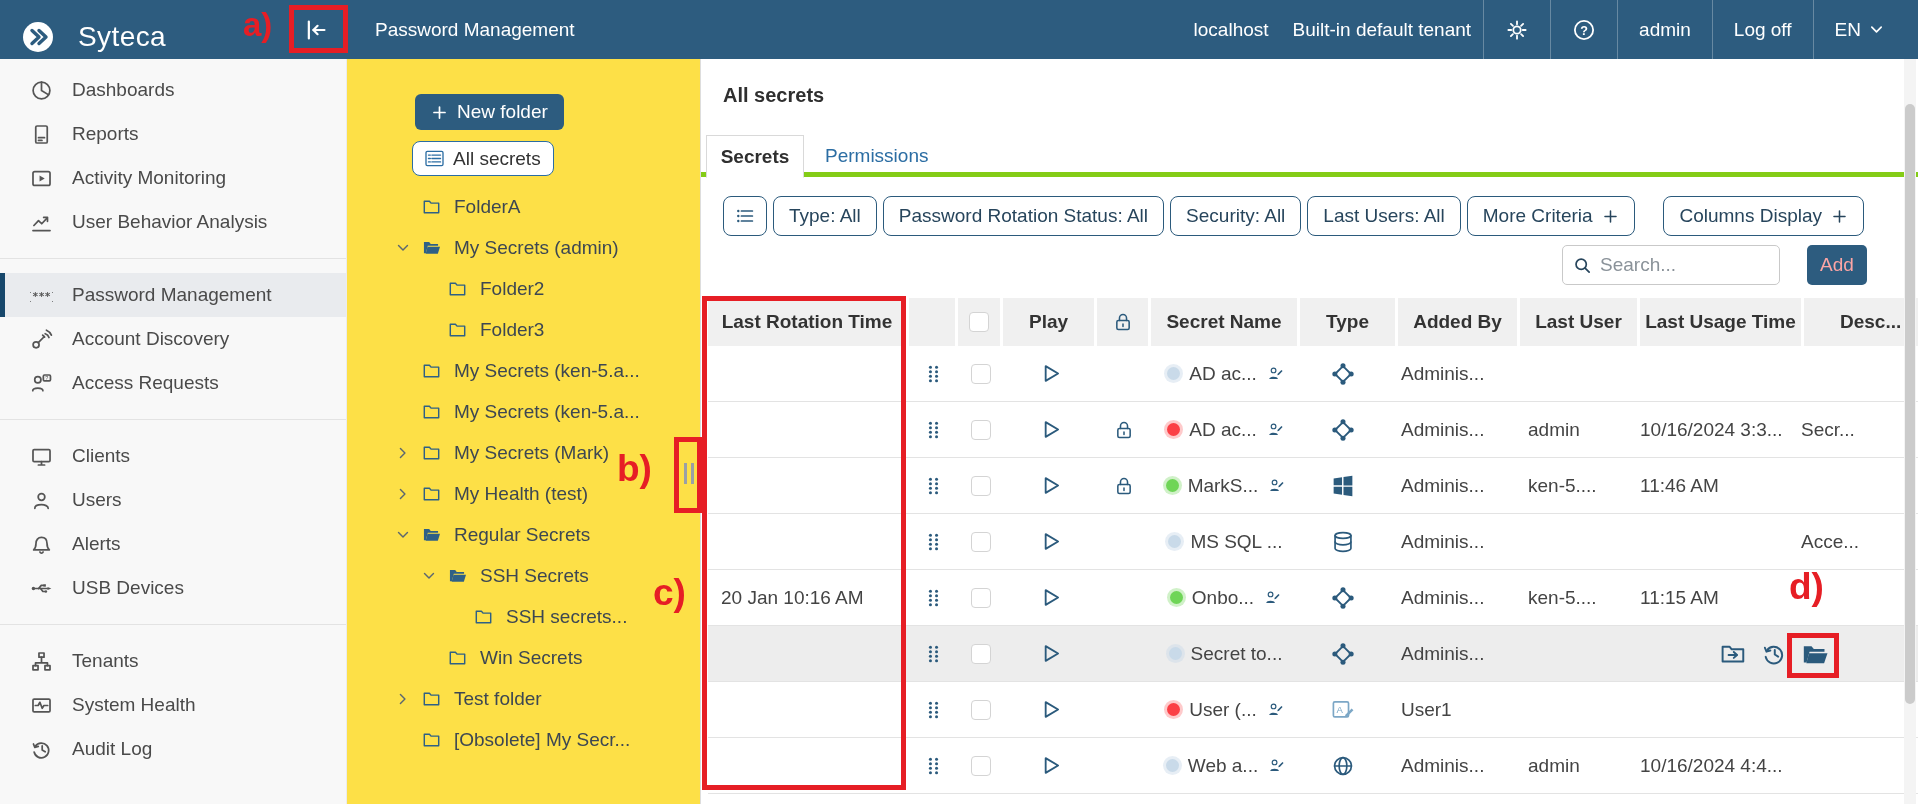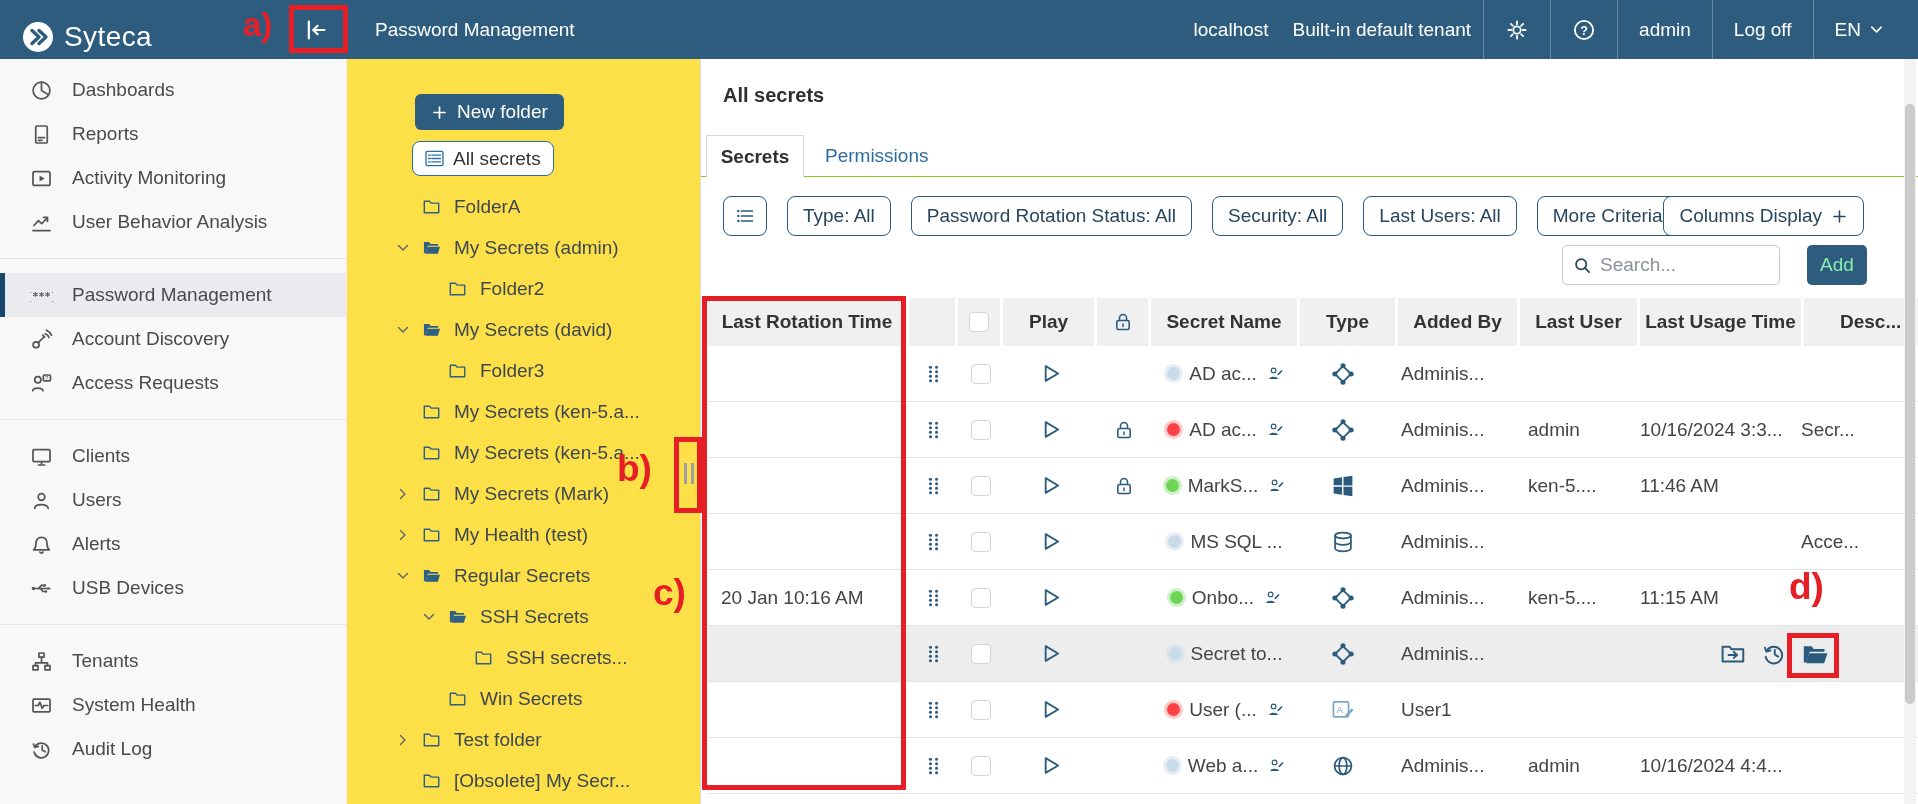--- a/index.html
+++ b/index.html
@@ -1,21 +1,21 @@
 <!DOCTYPE html>
 <html><head>
 <meta charset="utf-8">
 <style>
   * { box-sizing: border-box; margin: 0; padding: 0; }
   html,body { width:1918px; height:804px; overflow:hidden; font-family:"Liberation Sans",sans-serif; background:#fff; }
   .screen { position:relative; width:1918px; height:804px; }
 
   
   .navbar { position:absolute; left:0; top:0; width:1918px; height:59px; background:#2d5c7f; color:#fff; }
-  .brand { position:absolute; left:22px; top:0; height:73px; display:flex; align-items:center; gap:10px; }
+  .brand { position:absolute; left:22px; top:0; height:73px; display:flex; align-items:center; gap:24px; }
   .logo { width:32px; height:32px; }
   .brand-name { font-size:28px; font-weight:400; letter-spacing:.4px; }
   .collapse-wrap { position:absolute; left:303px; top:17px; width:26px; height:26px; color:#fff; cursor:pointer; }
   .nav-title { position:absolute; left:375px; top:0; height:59px; display:flex; align-items:center; font-size:19px; }
   .nav-right { position:absolute; right:13px; top:0; height:59px; display:flex; align-items:stretch; }
   .nav-text { display:flex; align-items:center; padding:0 12px; font-size:19px; }
   .nav-cell { display:flex; align-items:center; padding:0 21px; font-size:19px; border-left:1px solid rgba(255,255,255,.28); cursor:pointer; }
   .nav-cell .ic { width:24px; height:24px; }
   .lang-cell { gap:8px; }
 
@@ -36,34 +36,34 @@
   .tree-item { height:41px; display:flex; align-items:center; font-size:19px; color:#3d4752; cursor:pointer; white-space:nowrap; }
   .tree-item .chev { width:16px; height:16px; color:#5b6770; margin-right:10px; flex:none; }
   .tree-item .fold { width:21px; height:18px; color:#2e6086; margin-right:12px; flex:none; }
   .grip { position:absolute; left:337px; top:404px; display:flex; gap:4px; cursor:col-resize; }
   .grip span { width:3px; height:21px; background:#9aa0a6; display:block; }
   .vdivider { position:absolute; left:700px; top:59px; width:1px; height:745px; background:#ddd; }
 
   
   .content { position:absolute; left:701px; top:59px; width:1217px; height:745px; background:#fff; overflow:hidden; }
   .page-heading { position:absolute; left:22px; top:25px; font-size:20px; font-weight:700; color:#2f2f2f; }
-  .tabbar { position:absolute; left:0; top:76px; width:1217px; height:42px; border-bottom:1px solid #84cc16; }
+  .tabbar { position:absolute; left:0; top:76px; width:1217px; height:42px; border-bottom:5px solid #84cc16; }
   .tab { position:absolute; top:0; height:42px; display:flex; align-items:center; justify-content:center; font-size:19px; cursor:pointer; }
   .tab.active { left:5px; width:98px; background:#fff; border:1px solid #d9d9d9; border-bottom:1px solid #fff; color:#2f2f2f; font-weight:700; z-index:2; height:43px; }
   .tab.plain { left:122px; padding:0 2px; color:#2b6da3; }
-  .filters { position:absolute; left:6px; top:137px; display:flex; gap:20px;padding-left:16px; }
+  .filters { position:absolute; left:6px; top:137px; display:flex; gap:6px;padding-left:16px; }
   .fbtn { height:40px; padding:0 15px; background:#fff; border:1px solid #2b5a7c; border-radius:8px; color:#27455c; font-size:19px; display:flex; align-items:center; gap:9px; cursor:pointer; font-family:inherit; }
   .fbtn .ic { color:#2b5a7c; }
   .columns-btn { position:absolute; right:54px; top:137px; }
   .search-row { position:absolute; right:51px; top:186px; display:flex; gap:27px; }
   .search-box { width:218px; height:40px; border:1px solid #c9c9c9; border-radius:5px; display:flex; align-items:center; padding:0 10px; gap:8px; background:#fff; }
   .search-box .ic { color:#27455c; flex:none; }
   .search-box input { border:none; outline:none; width:160px; font-size:19px; font-family:inherit; color:#333; }
   .search-box input::placeholder { color:#8a9299; }
-  .add-btn { width:60px; height:40px; background:#2d5c7f; color:#86efac; border:none; border-radius:5px; font-size:19px; cursor:pointer; font-family:inherit; }
+  .add-btn { width:60px; height:40px; background:#2d5c7f; color:#fca5a5; border:none; border-radius:5px; font-size:19px; cursor:pointer; font-family:inherit; }
 
   
   .table { position:absolute; left:7px; top:239px; width:1320px; }
   .thead { display:flex; height:48px; }
   .th { background:#f0f0f0; border-right:3px solid #fff; display:flex; align-items:center; justify-content:center; font-size:19px; font-weight:700; color:#333; flex:none; }
   .trow { display:flex; height:56px; border-bottom:1px solid #e3e3e3; position:relative; background:#fff; }
   .trow.hover { background:#ededed; }
   .td { display:flex; align-items:center; font-size:19px; color:#444; flex:none; overflow:hidden; white-space:nowrap; }
   .td.center { justify-content:center; }
   .dot { width:13px; height:13px; border-radius:50%; flex:none; }
@@ -289,30 +289,20 @@
             <path d="M5.6 8.7h13.9l-2.5 7.7H3.5z" fill="currentColor" stroke="none"></path>
           </svg>
           <span>My Secrets (admin)</span>
         </div>
         <div class="tree-item" style="padding-left: 100px;">
           <svg class="ic fold" width="21" height="18" viewBox="0 0 20 20" fill="none" stroke="currentColor" stroke-width="1.6" stroke-linecap="round" stroke-linejoin="round">
             <path d="M2 16.4V3.6h5.7l1.8 2.1h8.5v10.7z"></path>
           </svg>
           <span>Folder2</span>
         </div>
-        <div class="tree-item" style="padding-left: 48px;">
-          <svg class="ic chev" width="16" height="16" viewBox="0 0 20 20" fill="none" stroke="currentColor" stroke-width="1.8" stroke-linecap="round" stroke-linejoin="round">
-            <path d="M4.4 6.8l5.6 5.6 5.6-5.6"></path>
-          </svg>
-          <svg class="ic fold" width="21" height="18" viewBox="0 0 20 20" fill="none" stroke="currentColor" stroke-width="1.6" stroke-linecap="round" stroke-linejoin="round">
-            <path d="M1.6 3.4h5.8l1.8 2.1h8.1v2H5.9l-2.2 8.2H1.6z" fill="currentColor" stroke="none"></path>
-            <path d="M5.6 8.7h13.9l-2.5 7.7H3.5z" fill="currentColor" stroke="none"></path>
-          </svg>
-          <span>My Secrets (david)</span>
-        </div>
         <div class="tree-item" style="padding-left: 100px;">
           <svg class="ic fold" width="21" height="18" viewBox="0 0 20 20" fill="none" stroke="currentColor" stroke-width="1.6" stroke-linecap="round" stroke-linejoin="round">
             <path d="M2 16.4V3.6h5.7l1.8 2.1h8.5v10.7z"></path>
           </svg>
           <span>Folder3</span>
         </div>
         <div class="tree-item" style="padding-left: 74px;">
           <svg class="ic fold" width="21" height="18" viewBox="0 0 20 20" fill="none" stroke="currentColor" stroke-width="1.6" stroke-linecap="round" stroke-linejoin="round">
             <path d="M2 16.4V3.6h5.7l1.8 2.1h8.5v10.7z"></path>
           </svg>

